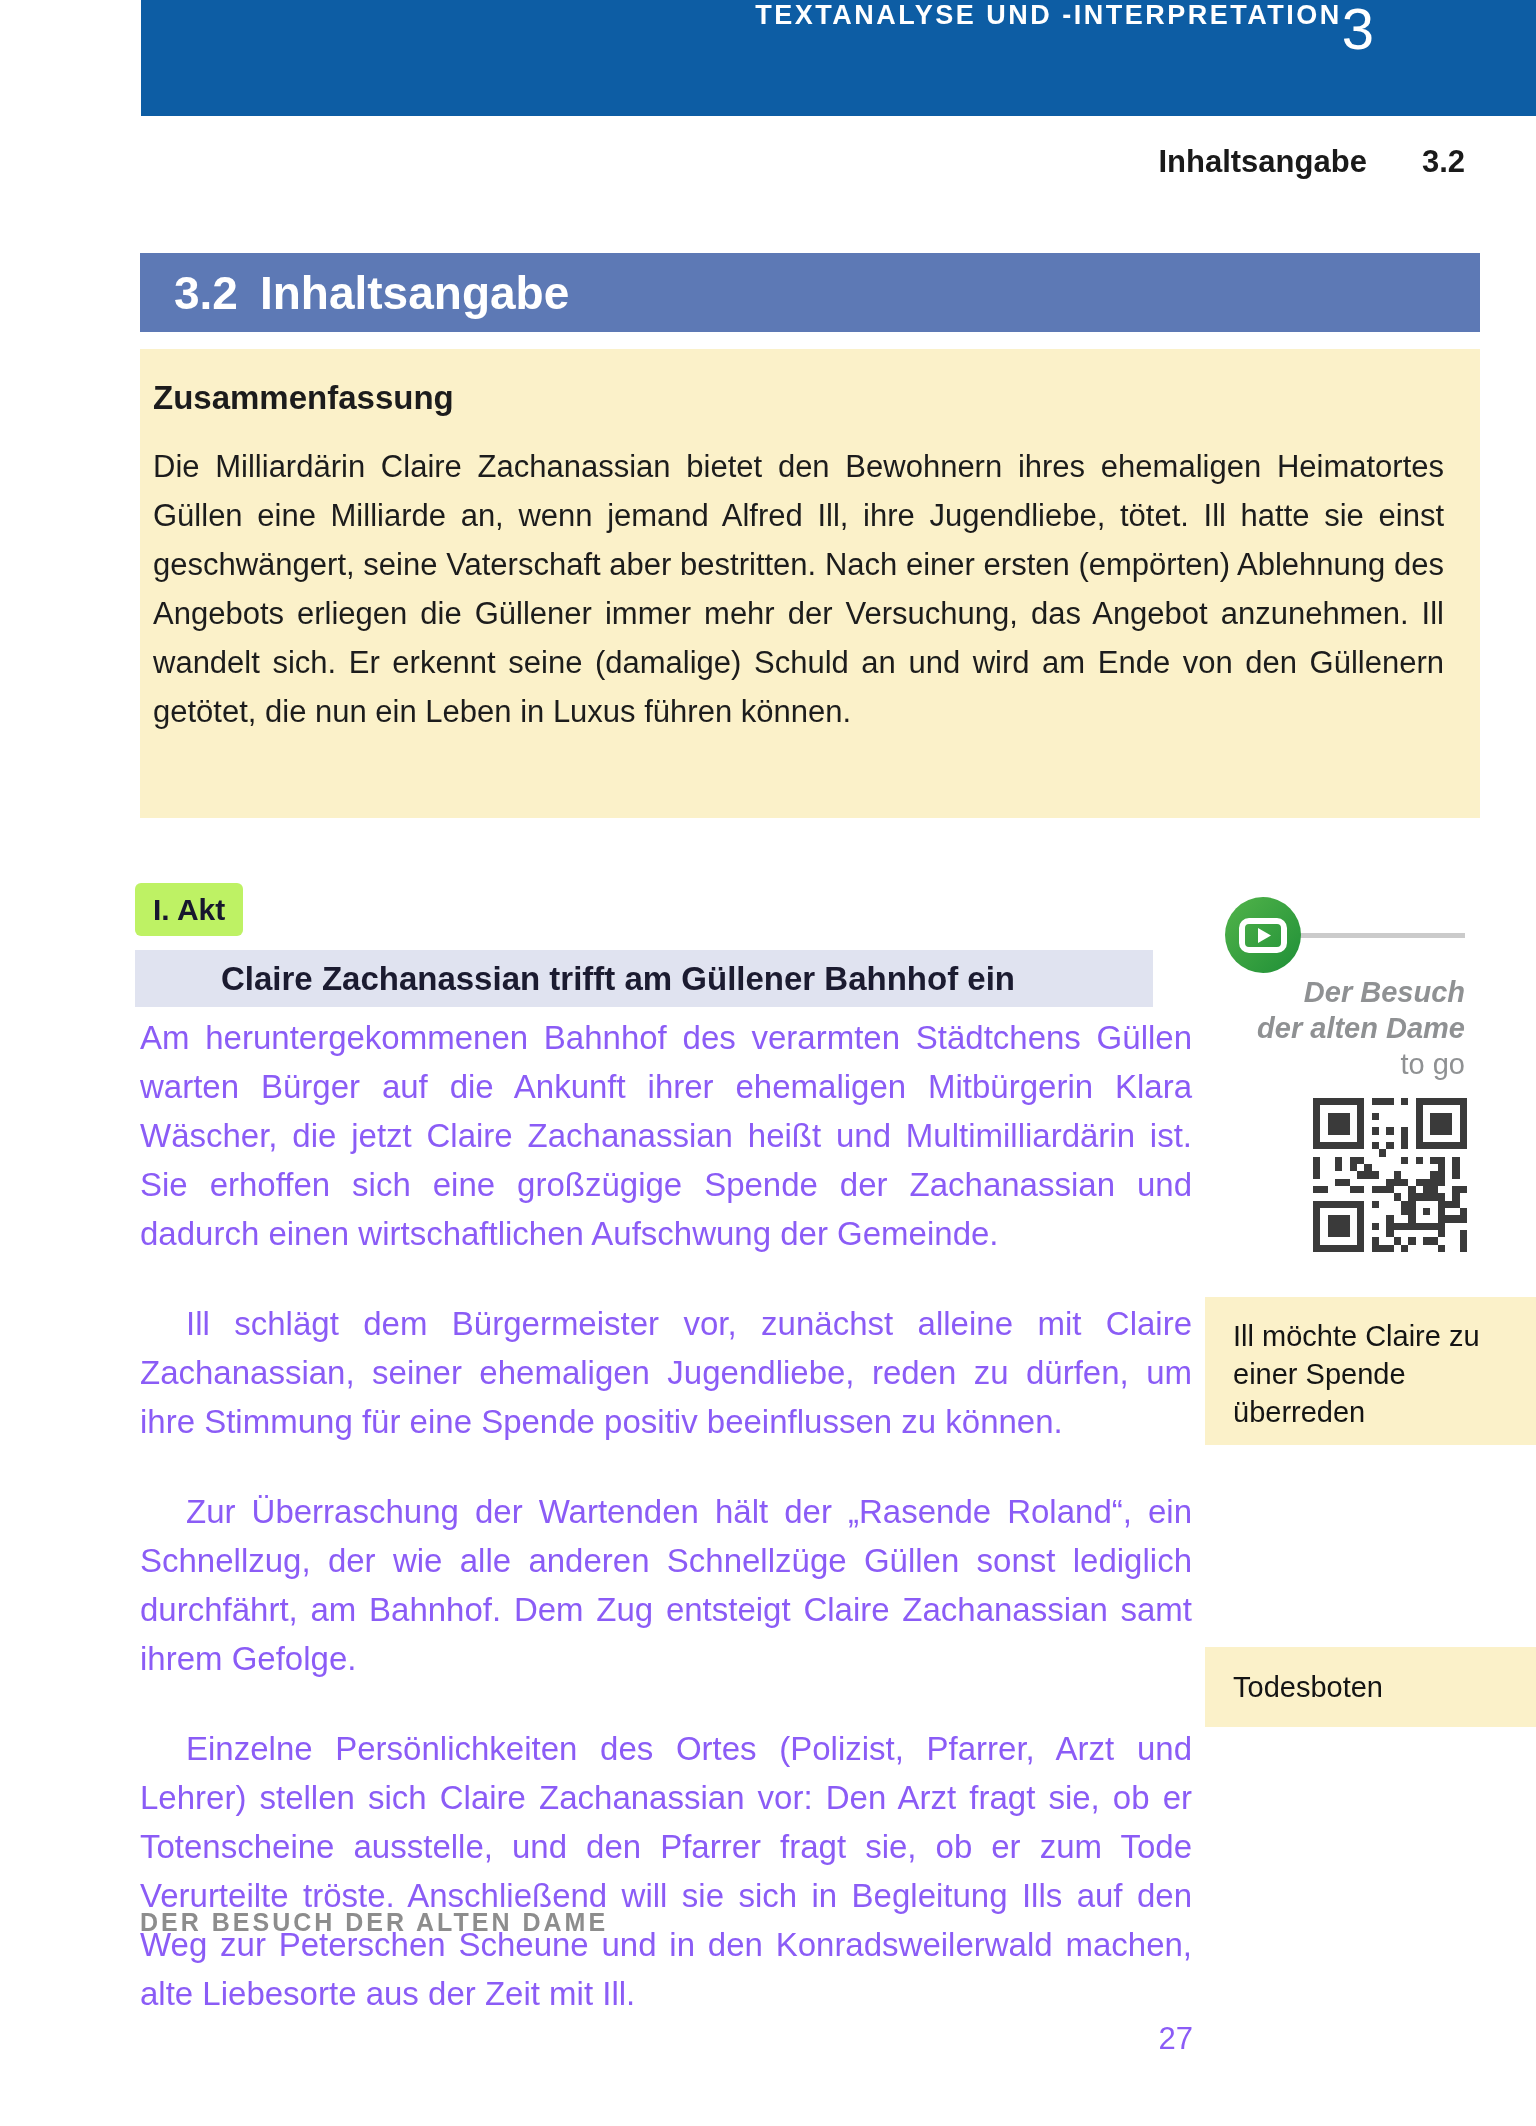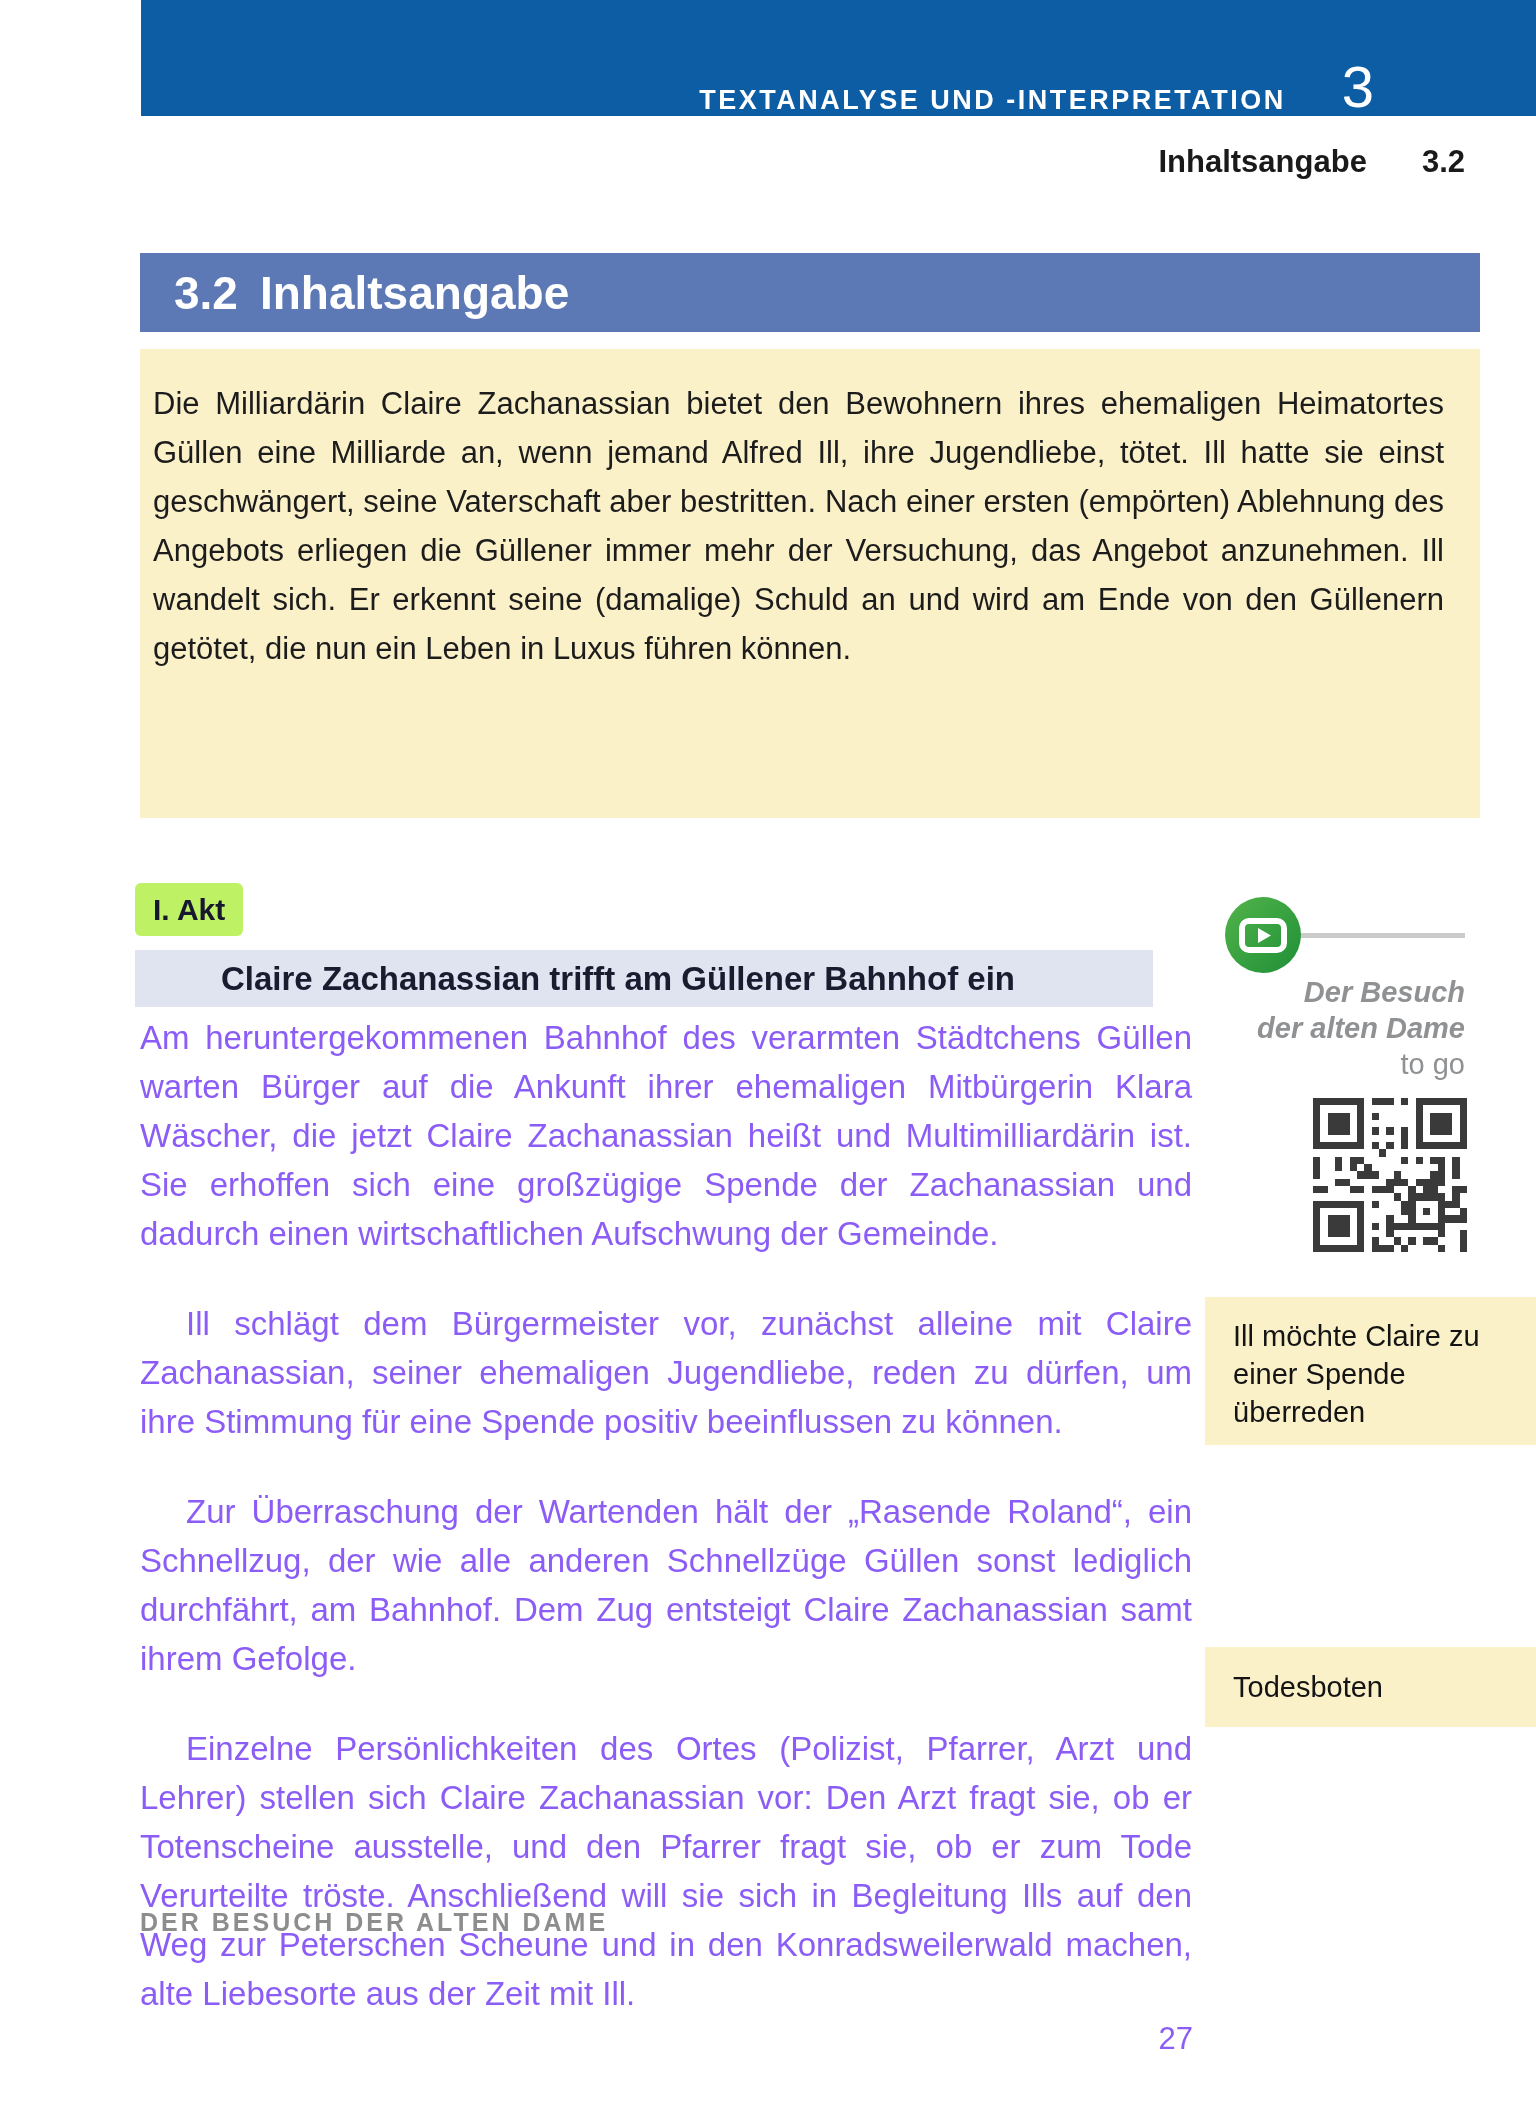--- a/index.html
+++ b/index.html
@@ -3,21 +3,21 @@
 <meta charset="utf-8">
 <style>
   html,body{margin:0;padding:0;background:#ffffff;}
   .page{
     position:relative;width:1536px;height:2126px;background:#ffffff;
     font-family:"Liberation Sans",sans-serif;overflow:hidden;color:#1b1b1b;
   }
   
   .header-bar{
     position:absolute;left:141px;top:0;width:1395px;height:116px;background:#0d5da4;
-    display:flex;align-items:flex-end;justify-content:flex-end;gap:56px;
+    display:flex;align-items:flex-start;justify-content:flex-end;
     padding-right:162px;box-sizing:border-box;color:#ffffff;
   }
   .header-title{font-size:27px;font-weight:600;letter-spacing:2.5px;white-space:nowrap;}
   .header-num{font-size:58px;font-weight:400;line-height:1;}
   .running-head{
     position:absolute;top:144px;right:71px;display:flex;gap:55px;
     font-size:31px;font-weight:700;color:#1a1a1a;
   }
   
   .section-band{
@@ -86,20 +86,21 @@
     <span>Inhaltsangabe</span>
     <span>3.2</span>
   </div>
 
   <div class="section-band">
     <span>3.2</span>
     <span>Inhaltsangabe</span>
   </div>
 
   <div class="summary-box">
+    <p class="summary-heading">Zusammenfassung</p>
     <p class="summary-text">Die Milliardärin Claire Zachanassian bietet den Bewohnern ihres ehemaligen Heimatortes Güllen eine Milliarde an, wenn jemand Alfred Ill, ihre Jugendliebe, tötet. Ill hatte sie einst geschwängert, seine Vaterschaft aber bestritten. Nach einer ersten (empörten) Ablehnung des Angebots erliegen die Güllener immer mehr der Versuchung, das Angebot anzunehmen. Ill wandelt sich. Er erkennt seine (damalige) Schuld an und wird am Ende von den Güllenern getötet, die nun ein Leben in Luxus führen können.</p>
   </div>
 
   <div class="act-chip">
     <span>I. Akt</span>
   </div>
   <div class="scene-band">
     <span>Claire Zachanassian trifft am Güllener Bahnhof ein</span>
   </div>
 

